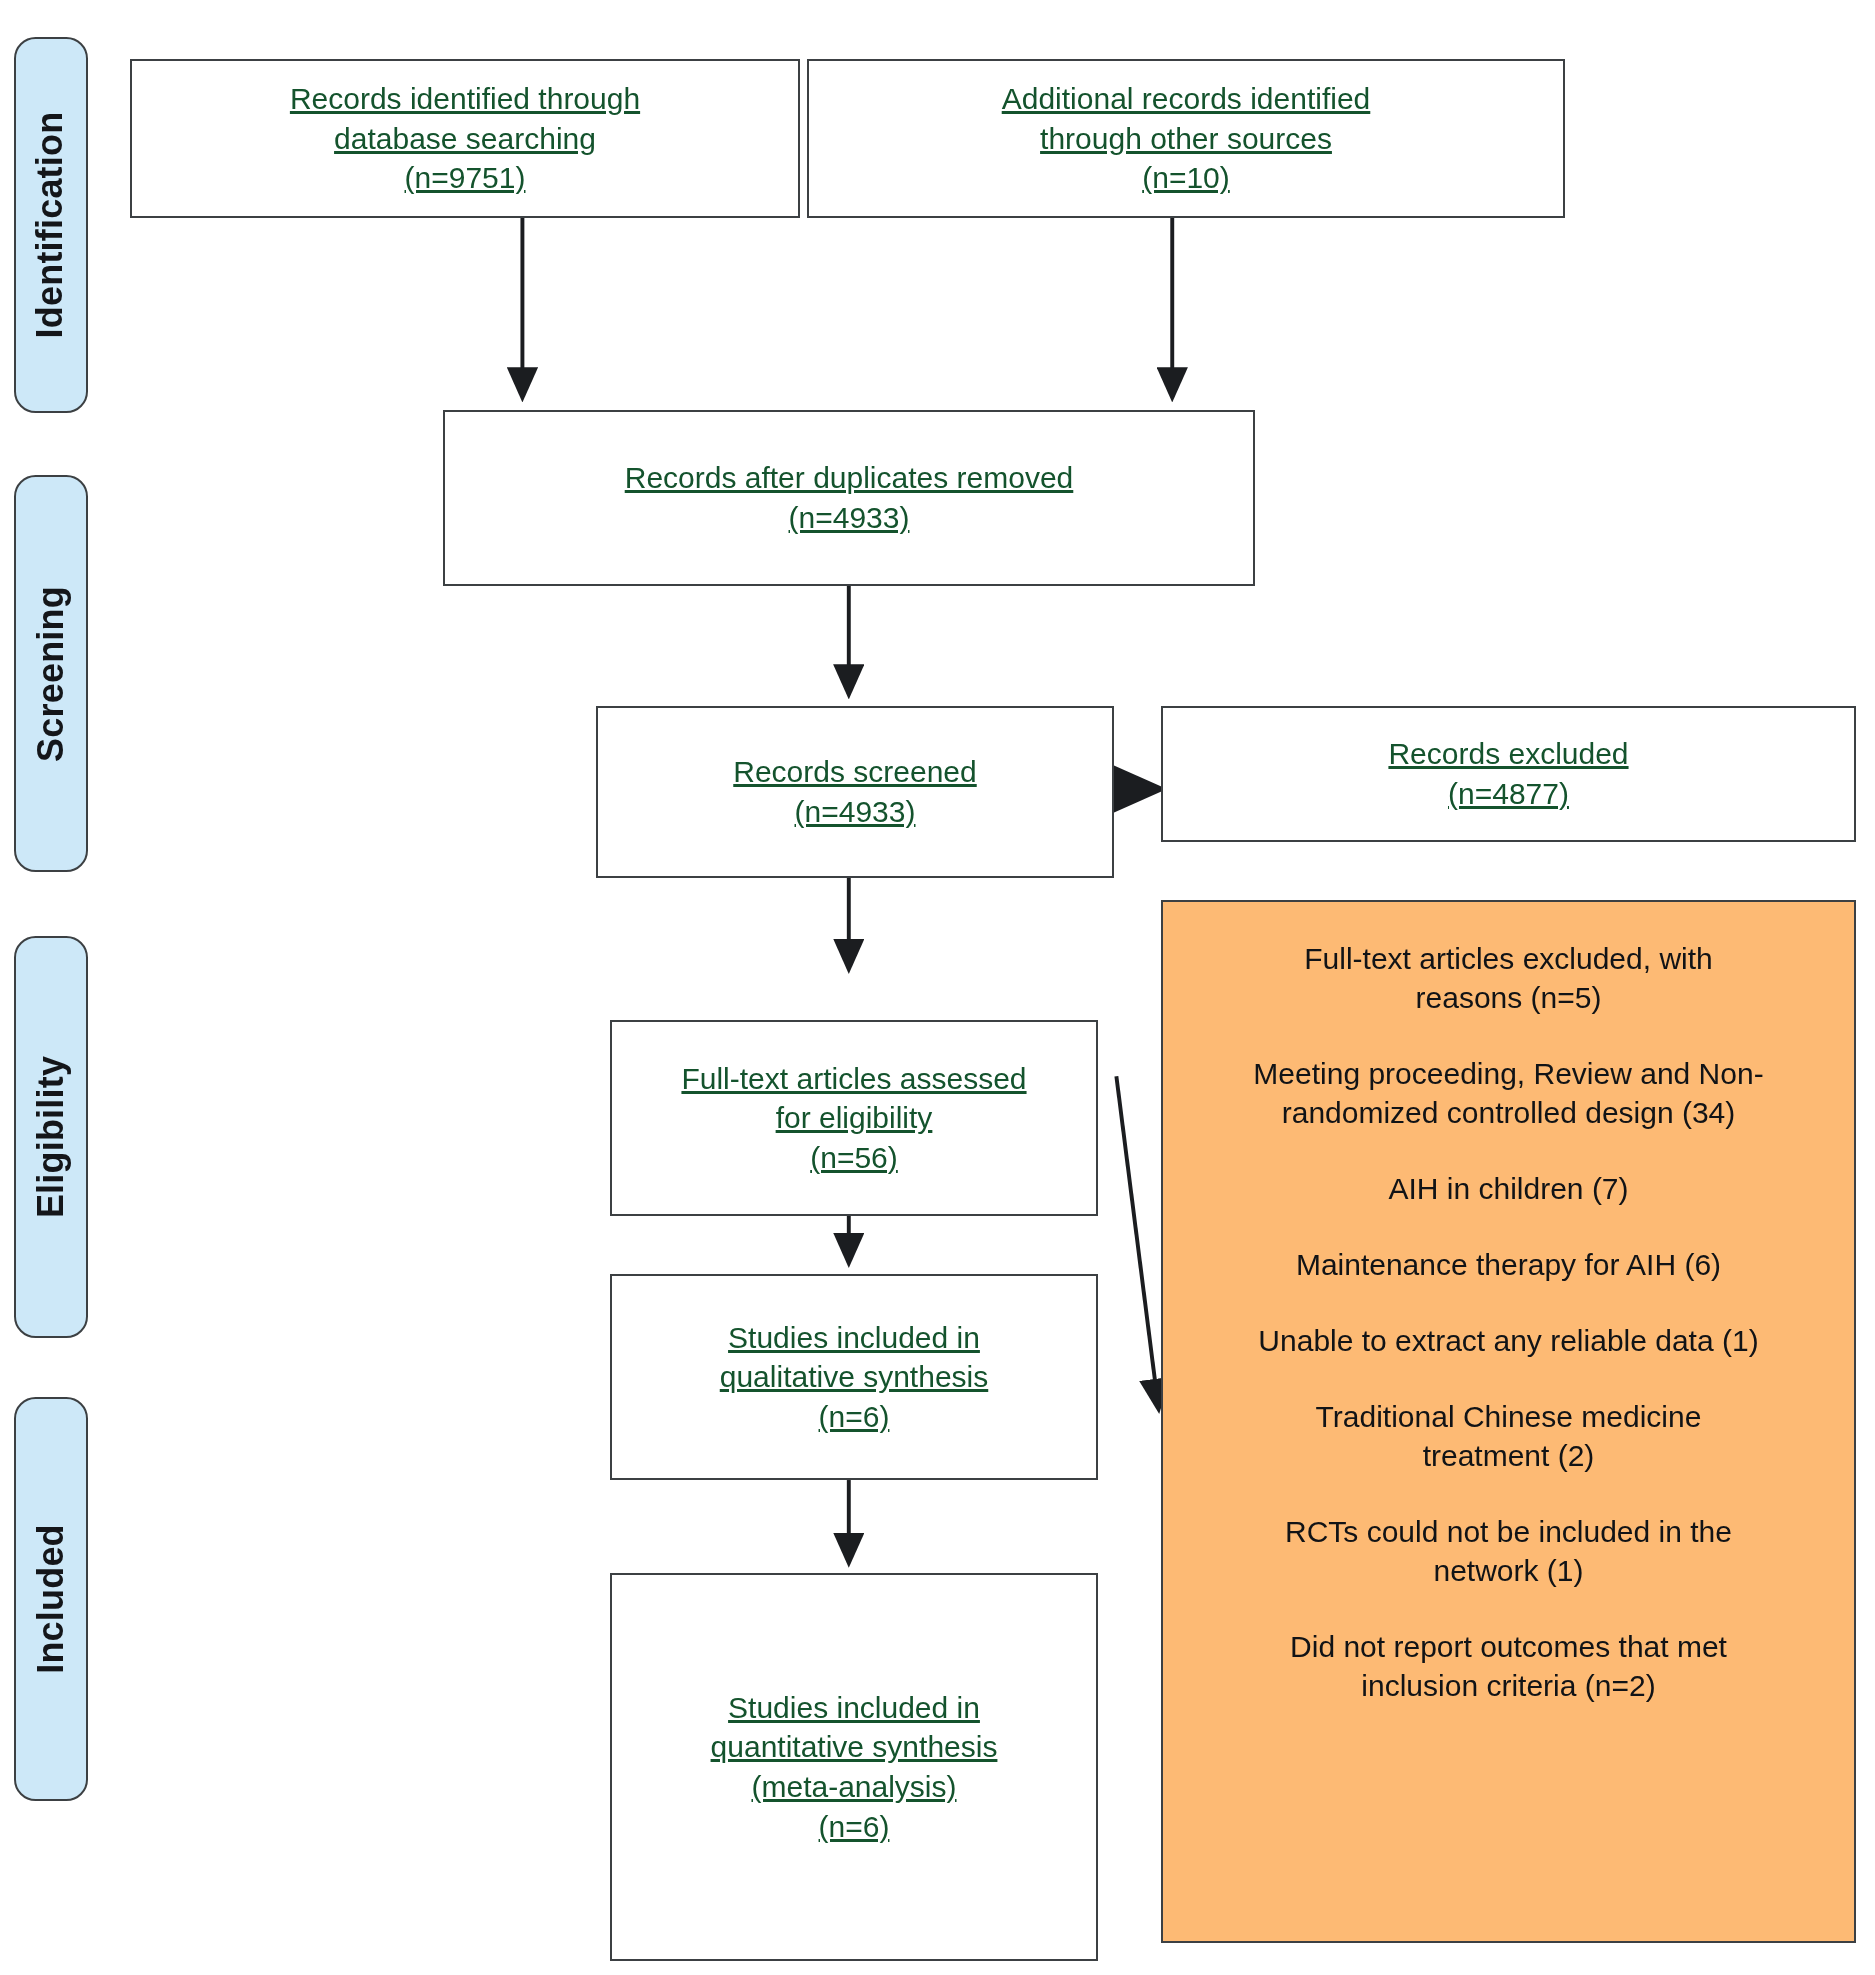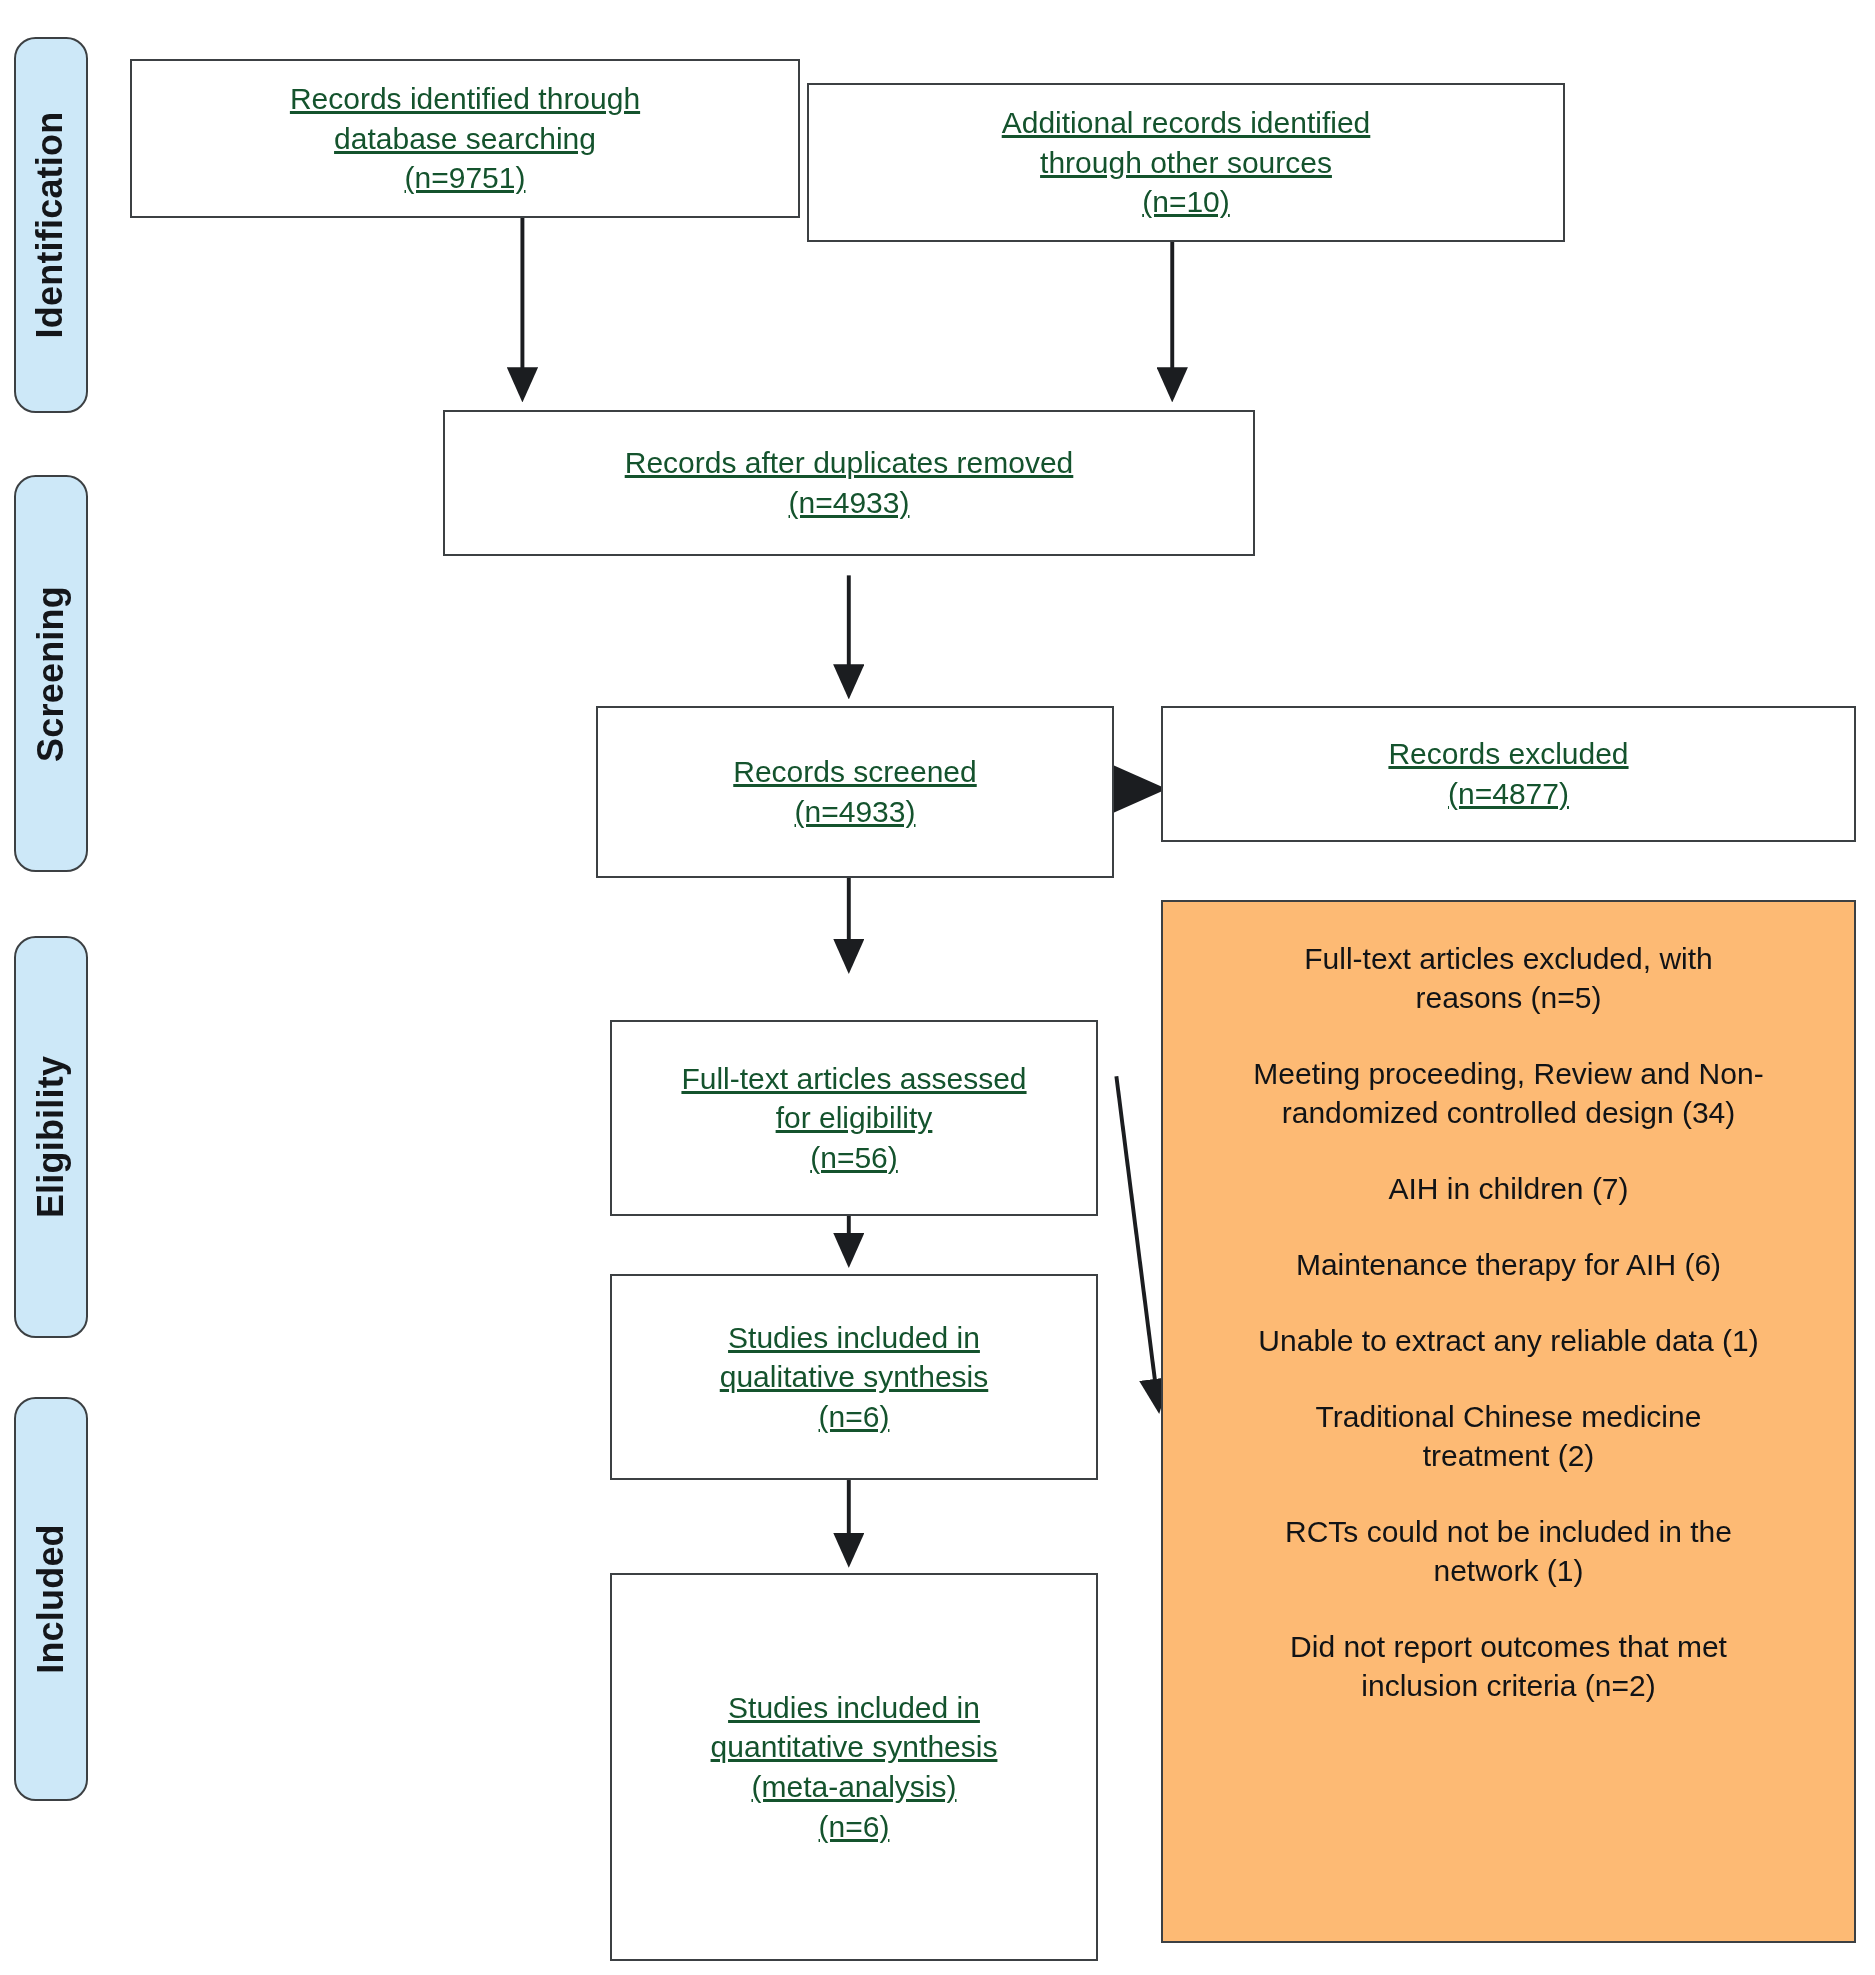--- a/index.html
+++ b/index.html
@@ -131,27 +131,27 @@
 
     <line x1="866" y1="1510" x2="866" y2="1594" stroke="#1b1d20" stroke-width="4" marker-end="url(#arrowhead)"></line>
   </svg>
 
   <div class="flow-box" style="left:130px; top:59px; width:670px; height:159px;">
     <span class="box-text">Records identified through
 database searching
 (n=9751)</span>
   </div>
 
-  <div class="flow-box" style="left:807px; top:59px; width:758px; height:159px;margin-top:24px;">
+  <div class="flow-box" style="left:807px; top:59px; width:758px; height:159px;">
     <span class="box-text">Additional records identified
 through other sources
 (n=10)</span>
   </div>
 
-  <div class="flow-box" style="left:443px; top:410px; width:812px; height:146px;">
+  <div class="flow-box" style="left:443px; top:410px; width:812px; height:176px;">
     <span class="box-text">Records after duplicates removed
 (n=4933)</span>
   </div>
 
   <div class="flow-box" style="left:596px; top:706px; width:518px; height:172px;">
     <span class="box-text">Records screened
 (n=4933)</span>
   </div>
 
   <div class="flow-box" style="left:1161px; top:706px; width:695px; height:136px;">

